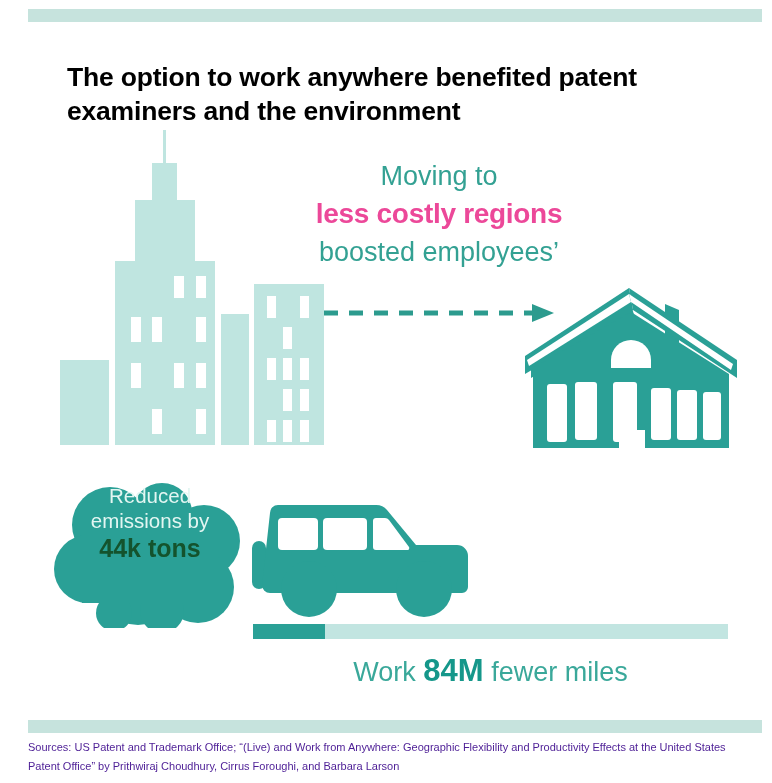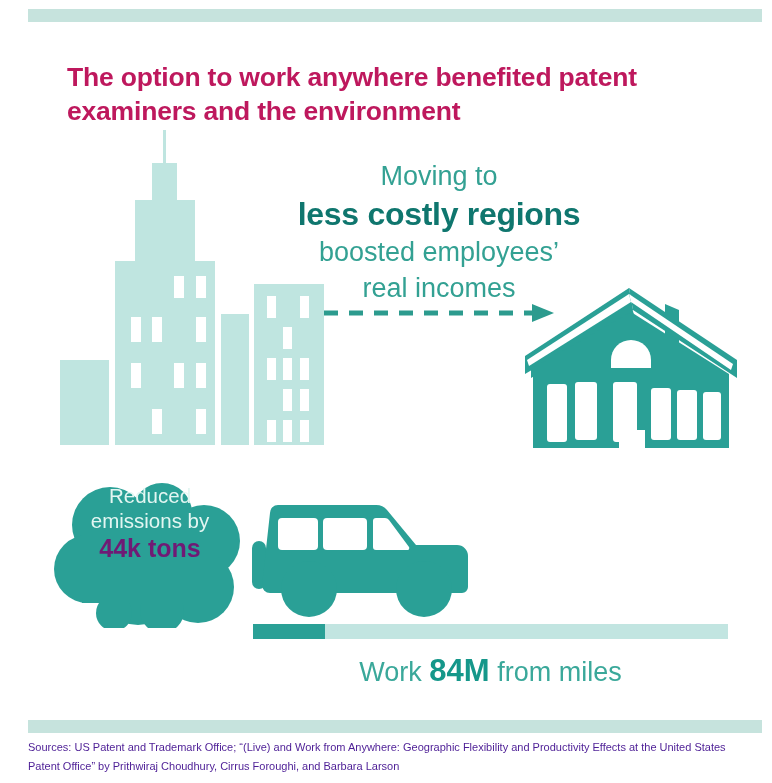--- a/index.html
+++ b/index.html
@@ -31,21 +31,21 @@
 
   
   .headline {
     position: absolute;
     left: 67px;
     top: 42px;
     width: 640px;
     font-size: 26.5px;
     line-height: 34px;
     font-weight: bold;
-    color: #be185d;
+    color: #000000;
     letter-spacing: -0.2px;
   }
 
   
   .city { position: absolute; left: 55px; top: 128px; }
 
   
   .arrow { position: absolute; left: 322px; top: 300px; }
 
   
@@ -55,23 +55,23 @@
     top: 158px;
     width: 370px;
     text-align: center;
     color: #33a193;
     font-size: 27px;
     line-height: 36px;
   }
   .move-text .strong {
     display: block;
     font-weight: bold;
-    font-size: 32px;
+    font-size: 28px;
     line-height: 40px;
-    color: #0f766e;
+    color: #ec4899;
     letter-spacing: -0.3px;
   }
 
   
   .house { position: absolute; left: 515px; top: 282px; }
 
   
   .cloud-wrap { position: absolute; left: 52px; top: 483px; }
   .cloud-text {
     position: absolute;
@@ -86,21 +86,21 @@
     text-align: center;
     color: #e3f6f2;
     font-size: 20.5px;
     line-height: 25px;
     pointer-events: none;
   }
   .cloud-text .big {
     font-weight: bold;
     font-size: 25px;
     line-height: 30px;
-    color: #701a75;
+    color: #14532d;
   }
 
   
   .suv { position: absolute; left: 252px; top: 497px; }
 
   
   .bar-track {
     position: absolute;
     left: 253px;
     top: 624px;
@@ -204,21 +204,20 @@
         <rect x="228" y="292" width="9" height="22"></rect>
         <rect x="245" y="292" width="9" height="22"></rect>
       </g>
     </svg>
   </div>
 
   <div class="move-text">
     <span>Moving to</span>
     <span class="strong">less costly regions</span>
     <span>boosted employees’</span><br>
-    <span>real incomes</span>
   </div>
 
   <div class="arrow">
     <svg width="238" height="26" viewBox="0 0 238 26" xmlns="http://www.w3.org/2000/svg">
       <line x1="2" y1="13" x2="212" y2="13" stroke="#2c9b8e" stroke-width="5" stroke-dasharray="14 11" stroke-linecap="butt"></line>
       <polygon points="210,4 232,13 210,22" fill="#2c9b8e"></polygon>
     </svg>
   </div>
 
   <div class="house">
@@ -300,20 +299,20 @@
     </svg>
   </div>
 
   <div class="bar-track">
     <div class="bar-fill"></div>
   </div>
 
   <div class="miles">
     <span>Work</span>
     <span class="num">84M</span>
-    <span>from miles</span>
+    <span>fewer miles</span>
   </div>
 
   <div class="rule rule-bottom"></div>
 
   <div class="sources">Sources: US Patent and Trademark Office; “(Live) and Work from Anywhere: Geographic Flexibility and Productivity Effects at the United States Patent Office” by Prithwiraj Choudhury, Cirrus Foroughi, and Barbara Larson</div>
 
 </div>
 
 </body></html>

